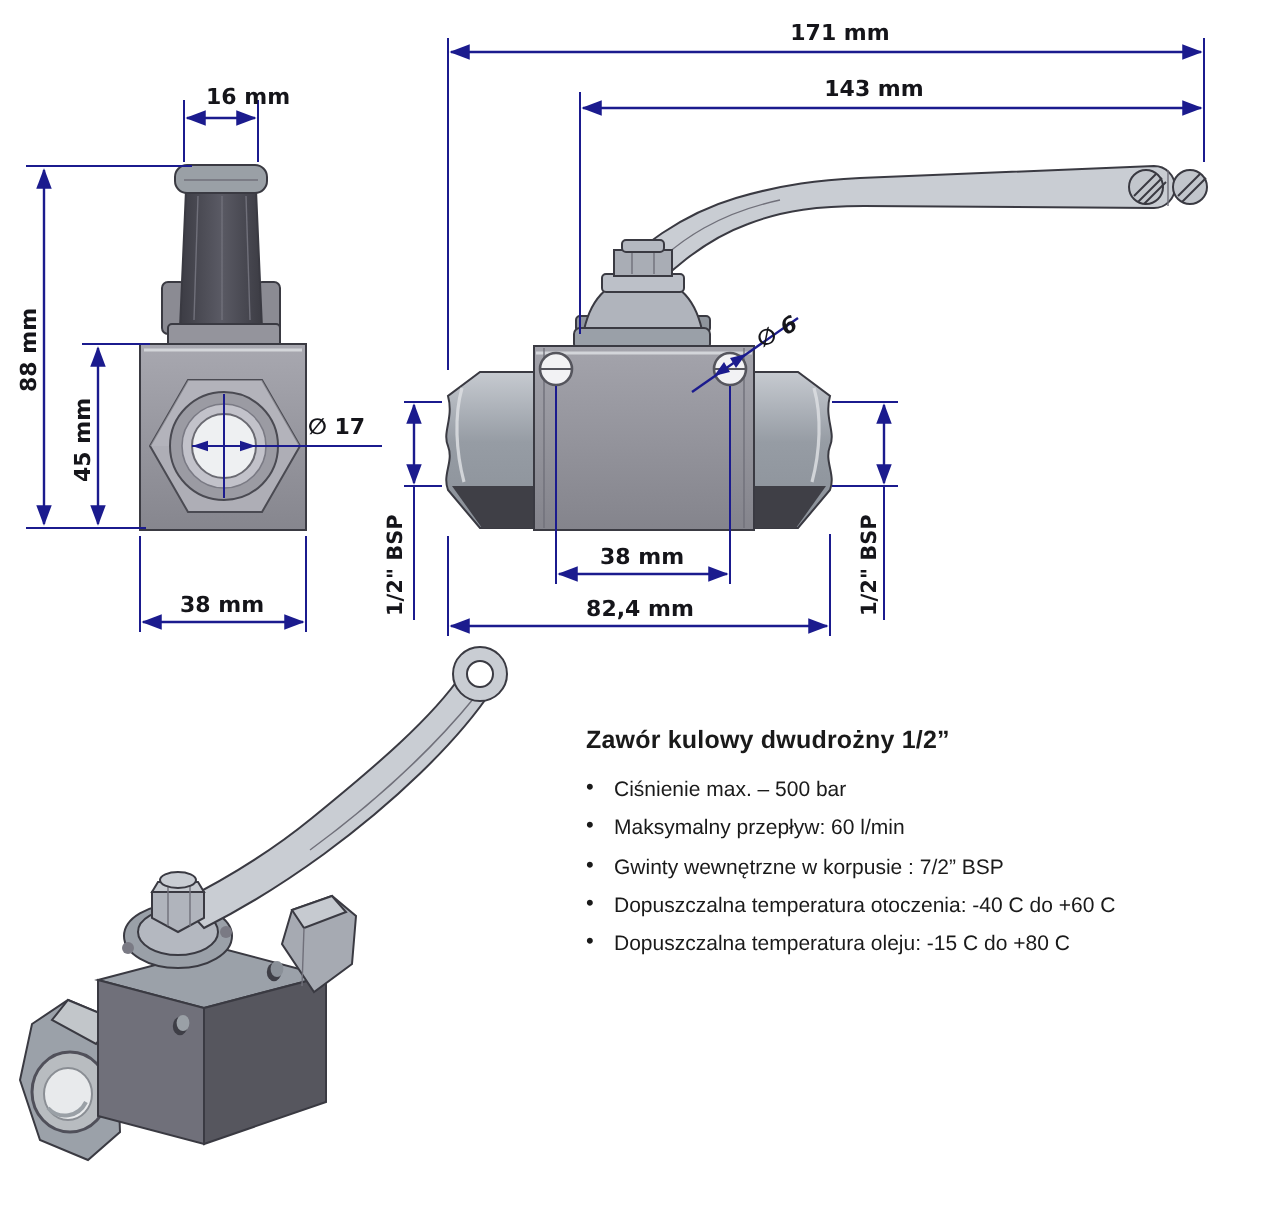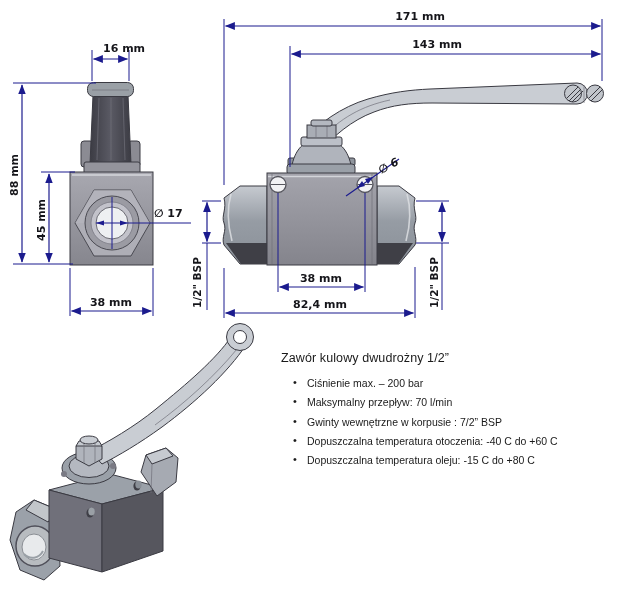--- a/index.html
+++ b/index.html
@@ -8,21 +8,21 @@
   svg{position:absolute;left:0;top:0;}
   .dim{font:bold 11px "DejaVu Sans",sans-serif;fill:#15151a;}
   .dimsm{font:bold 10.5px "DejaVu Sans",sans-serif;fill:#15151a;}
   .dimit{font:italic bold 11px "DejaVu Sans",sans-serif;fill:#15151a;}
   .ext{stroke:#1b1b8e;stroke-width:1;fill:none;}
   .dln{stroke:#1b1b8e;stroke-width:1.2;fill:none;}
   .out{stroke:#3a3a42;stroke-width:1;}
   .thin{stroke:#70707a;stroke-width:.7;fill:none;}
   .hl{stroke:#dcdee2;stroke-width:1.6;fill:none;opacity:.85;}
   #desc{position:absolute;left:281px;top:351px;width:345px;color:#1a1a1a;}
-  #desc h3{margin:0;font-size:12.5px;font-weight:normal;letter-spacing:.1px;}
+  #desc h3{margin:12px;font-size:12.5px;font-weight:bold;letter-spacing:.1px;}
   #desc ul{list-style:none;margin:13px 0 0 0;padding:0 0 0 26px;}
   #desc li{position:relative;font-size:10.5px;line-height:1.05;margin-bottom:8.3px;}
   #desc li::before{content:"•";position:absolute;left:-14px;top:-1px;font-size:11px;}
 </style>
 </head>
 <body>
 
 <div id="canvas">
 
 <svg width="634" height="610" viewBox="0 0 634 610">
@@ -208,21 +208,21 @@
     <polygon points="79,441 99,441 102,446 76,446" fill="#c6cad0" class="out"></polygon>
     <line x1="84" y1="443" x2="84" y2="463" class="thin"></line>
     <line x1="95" y1="443" x2="95" y2="463" class="thin"></line>
     <ellipse cx="89" cy="440" rx="9" ry="4" fill="#c9cdd3" class="out"></ellipse>
   </g>
 </svg>
 
 <div id="desc">
   <h3>Zawór kulowy dwudrożny 1/2”</h3>
   <ul>
-    <li>Ciśnienie max. – 200 bar</li>
-    <li>Maksymalny przepływ: 70 l/min</li>
+    <li>Ciśnienie max. – 500 bar</li>
+    <li>Maksymalny przepływ: 60 l/min</li>
     <li>Gwinty wewnętrzne w korpusie : 7/2” BSP</li>
     <li>Dopuszczalna temperatura otoczenia: -40 C do +60 C</li>
     <li>Dopuszczalna temperatura oleju: -15 C do +80 C</li>
   </ul>
 </div>
 
 </div>
 
 </body></html>

